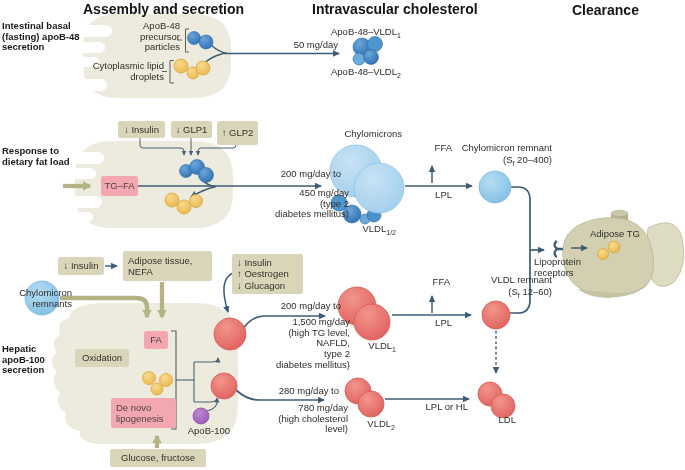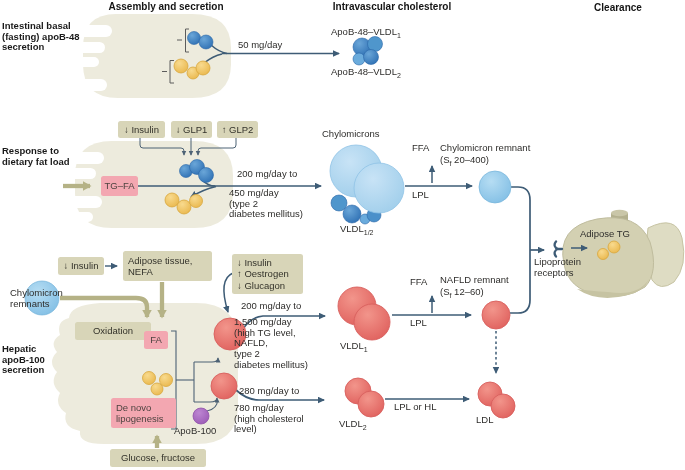--- a/index.html
+++ b/index.html
@@ -1,23 +1,23 @@
 <!DOCTYPE html>
 <html><head>
 <meta charset="utf-8">
 <style>
   html,body{margin:0;padding:0;background:#fff}
   #fig{position:relative;width:685px;height:470px;background:#ffffff;
        font-family:"Liberation Sans",sans-serif;overflow:hidden}
   #fig svg{position:absolute;left:0;top:0}
   .lbl{position:absolute;font-size:9.5px;line-height:1.12;color:#2e2d2b;white-space:pre-line}
-  .c{text-align:left}
+  .c{text-align:right}
   .r{text-align:right}
   .b{font-weight:bold;color:#1a1a1a}
-  .hdr{position:absolute;font-weight:bold;font-size:10px;color:#141414;text-align:center;white-space:nowrap}
+  .hdr{position:absolute;font-weight:bold;font-size:14px;color:#141414;white-space:nowrap}
   .box{position:absolute;display:flex;align-items:center;justify-content:center;
        font-size:9.5px;border-radius:2.5px;line-height:1.18;white-space:pre-line}
   .tan{background:#d8d5b8;color:#33322a}
   .pink{background:#f3a7b1;color:#4d4340}
   .left{justify-content:flex-start;padding-left:5px;text-align:left}
   sub{font-size:7px;line-height:1}
 </style>
 </head>
 <body>
 
@@ -191,29 +191,34 @@
   <path d="M562,249 h-4 m0,0 c-3.5,-1 -4.5,-4.5 -2,-7.5 m2,7.5 c-3.5,1 -4.5,4.5 -2,7.5" stroke="#3e5c76" stroke-width="2.3" fill="none" stroke-linecap="round"></path>
 </svg>
 
 <div class="hdr" style="left:83px;top:1px;width:166px">Assembly and secretion</div>
 <div class="hdr" style="left:312px;top:1px;width:160px">Intravascular cholesterol</div>
 <div class="hdr" style="left:572px;top:2px;width:92px">Clearance</div>
 
 <div class="lbl b" style="left:2px;top:21px;width:98px">Intestinal basal
 (fasting) apoB-48
 secretion</div>
+<div class="lbl r" style="left:122px;top:21px;width:58px">ApoB-48
+precursor
+particles</div>
+<div class="lbl r" style="left:82px;top:61px;width:82px">Cytoplasmic lipid
+droplets</div>
 <div class="lbl c" style="left:238px;top:40px;width:100px">50 mg/day</div>
 <div class="lbl" style="left:331px;top:27px"><span>ApoB-48–VLDL</span><sub>1</sub></div>
 <div class="lbl" style="left:331px;top:67px"><span>ApoB-48–VLDL</span><sub>2</sub></div>
 
 <div class="lbl b" style="left:2px;top:146px;width:92px">Response to
 dietary fat load</div>
 <div class="box tan" style="left:118px;top:121px;width:47px;height:17px">↓ Insulin</div>
 <div class="box tan" style="left:171px;top:121px;width:41px;height:17px">↓ GLP1</div>
-<div class="box tan" style="left:217px;top:121px;width:41px;height:17px">↑ GLP2</div>
+<div class="box tan" style="left:217px;top:121px;width:41px;height:24px">↑ GLP2</div>
 <div class="box pink" style="left:101px;top:176px;width:37px;height:20px">TG–FA</div>
 <div class="lbl c" style="left:237px;top:169px;width:104px">200 mg/day to</div>
 <div class="lbl c" style="left:229px;top:188px;width:120px">450 mg/day
 (type 2
 diabetes mellitus)</div>
 <div class="lbl c" style="left:322px;top:129px;width:80px">Chylomicrons</div>
 <div class="lbl c" style="left:340px;top:224px;width:56px"><span>VLDL</span><sub>1/2</sub></div>
 <div class="lbl c" style="left:412px;top:143px;width:40px">FFA</div>
 <div class="lbl c" style="left:412px;top:190px;width:40px">LPL</div>
 <div class="lbl c" style="left:440px;top:143px;width:112px">Chylomicron remnant</div>
@@ -224,39 +229,39 @@
 receptors</div>
 
 <div class="lbl b" style="left:2px;top:344px;width:70px">Hepatic
 apoB-100
 secretion</div>
 <div class="box tan" style="left:58px;top:257px;width:46px;height:18px">↓ Insulin</div>
 <div class="box tan left" style="left:123px;top:251px;width:84px;height:30px">Adipose tissue,
 NEFA</div>
 <div class="lbl c" style="left:10px;top:288px;width:62px">Chylomicron
 remnants</div>
-<div class="box tan" style="left:75px;top:322px;width:76px;height:18px">Oxidation</div>
+<div class="box tan" style="left:75px;top:349px;width:54px;height:18px">Oxidation</div>
 <div class="box pink" style="left:144px;top:331px;width:24px;height:18px">FA</div>
 <div class="box pink left" style="left:111px;top:398px;width:60px;height:30px">De novo
 lipogenesis</div>
 <div class="box tan" style="left:110px;top:449px;width:96px;height:18px">Glucose, fructose</div>
 <div class="lbl c" style="left:174px;top:426px;width:56px">ApoB-100</div>
 <div class="box tan left" style="left:232px;top:254px;width:66px;height:40px">↓ Insulin
 ↑ Oestrogen
 ↓ Glucagon</div>
 <div class="lbl c" style="left:241px;top:301px;width:100px">200 mg/day to</div>
 <div class="lbl c" style="left:234px;top:317px;width:116px">1,500 mg/day
 (high TG level,
 NAFLD,
 type 2
 diabetes mellitus)</div>
 <div class="lbl c" style="left:340px;top:341px;width:56px"><span>VLDL</span><sub>1</sub></div>
 <div class="lbl c" style="left:410px;top:277px;width:40px">FFA</div>
 <div class="lbl c" style="left:410px;top:318px;width:42px">LPL</div>
-<div class="lbl c" style="left:440px;top:275px;width:112px">NAFLD remnant</div>
+<div class="lbl c" style="left:440px;top:275px;width:112px">VLDL remnant</div>
 <div class="lbl c" style="left:440px;top:287px;width:112px"><span>(S</span><sub>f</sub><span> 12–60)</span></div>
 <div class="lbl c" style="left:239px;top:386px;width:100px">280 mg/day to</div>
 <div class="lbl c" style="left:234px;top:403px;width:114px">780 mg/day
 (high cholesterol
 level)</div>
 <div class="lbl c" style="left:339px;top:419px;width:56px"><span>VLDL</span><sub>2</sub></div>
 <div class="lbl c" style="left:394px;top:402px;width:74px">LPL or HL</div>
 <div class="lbl c" style="left:476px;top:415px;width:40px">LDL</div>
 
 </div>

